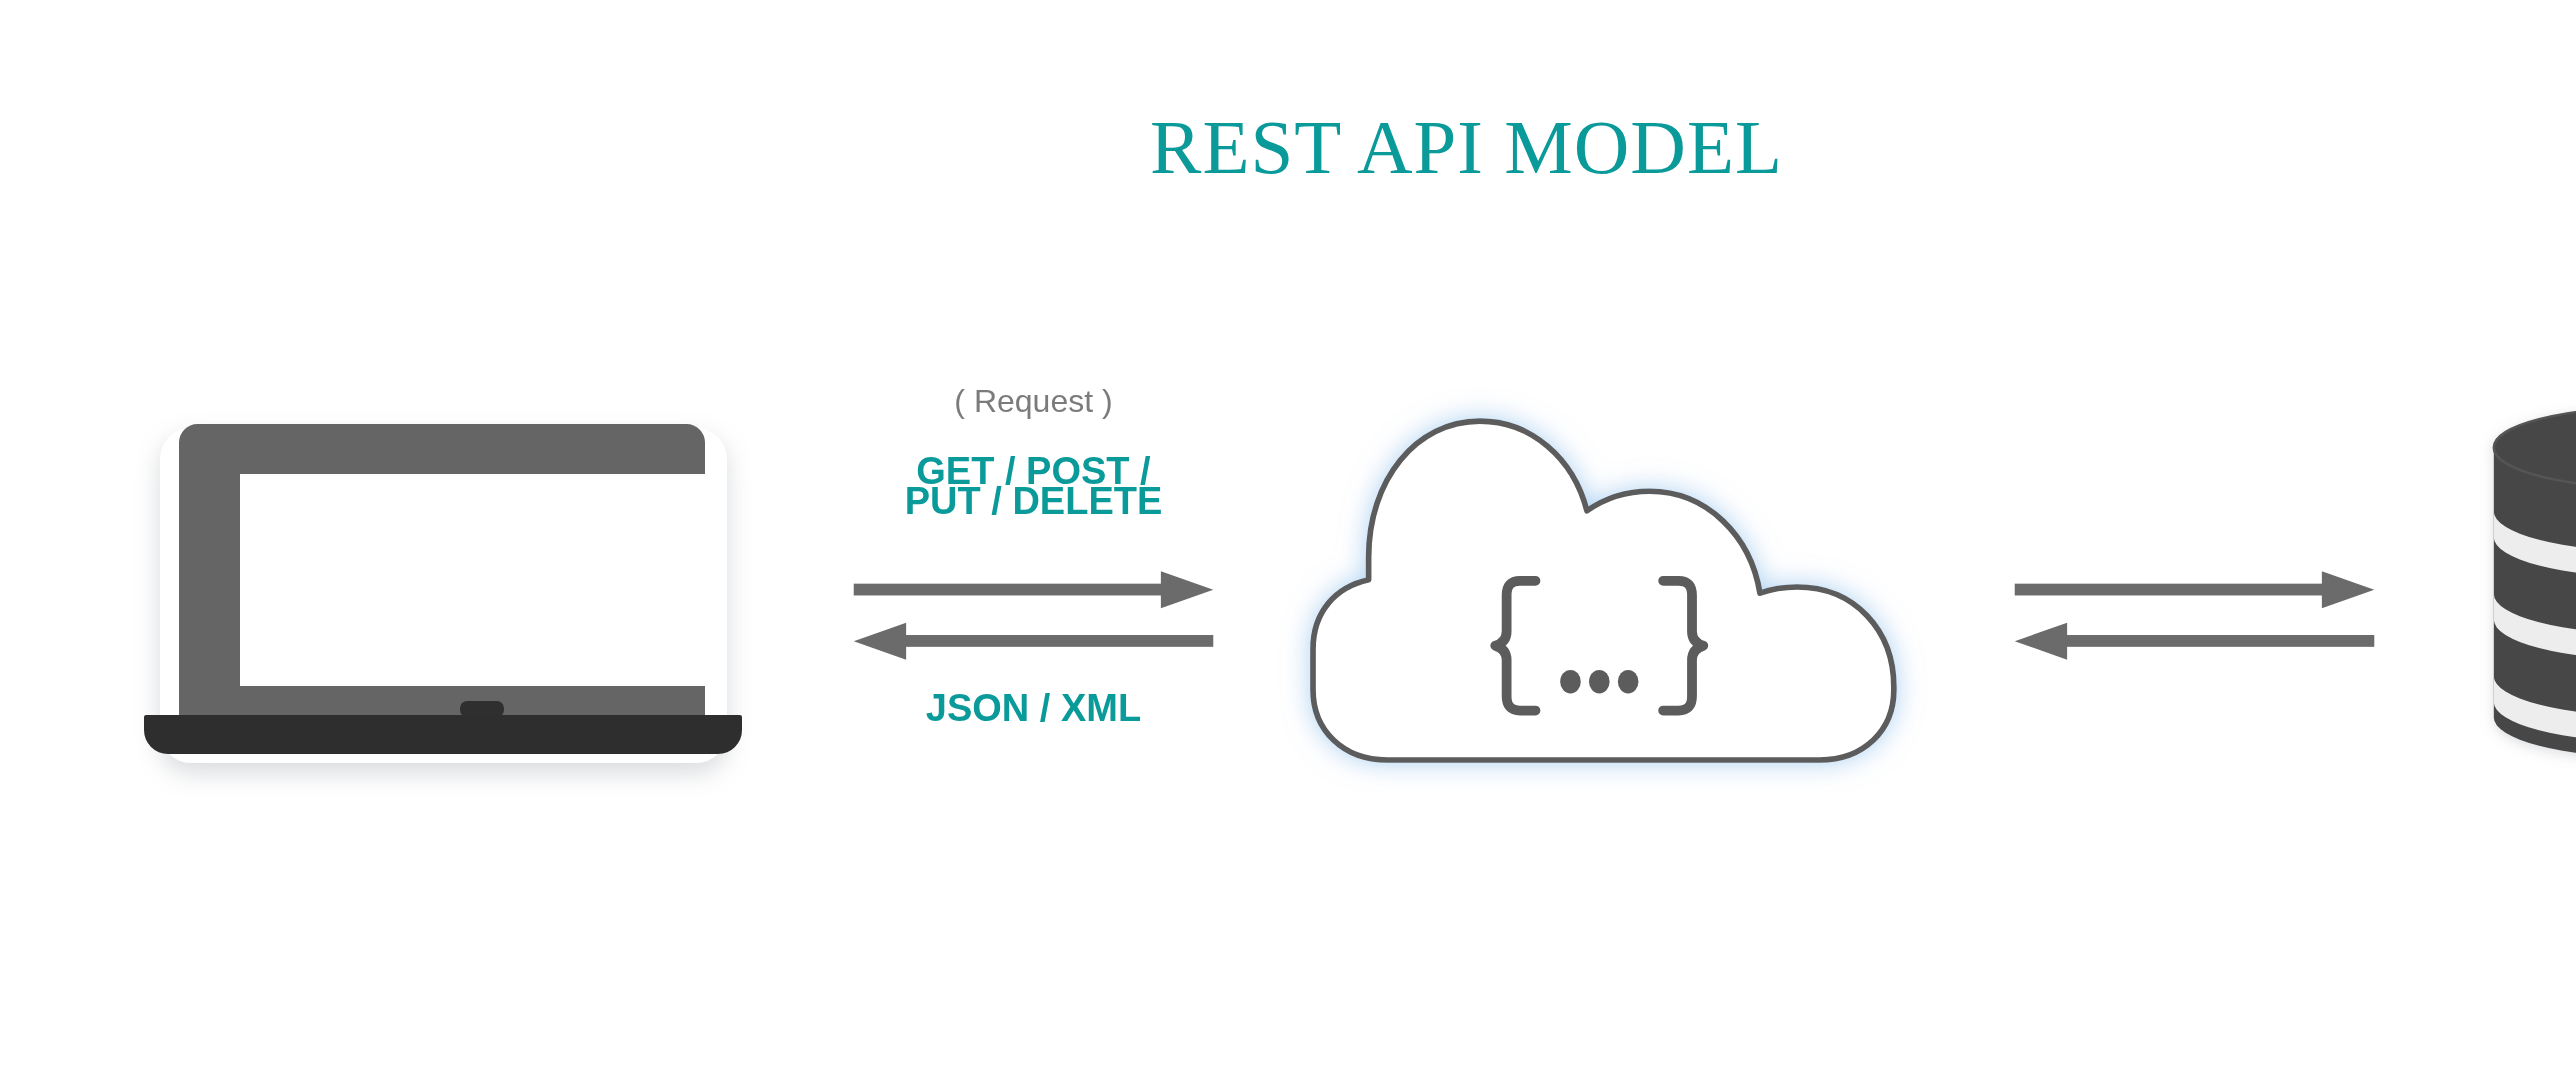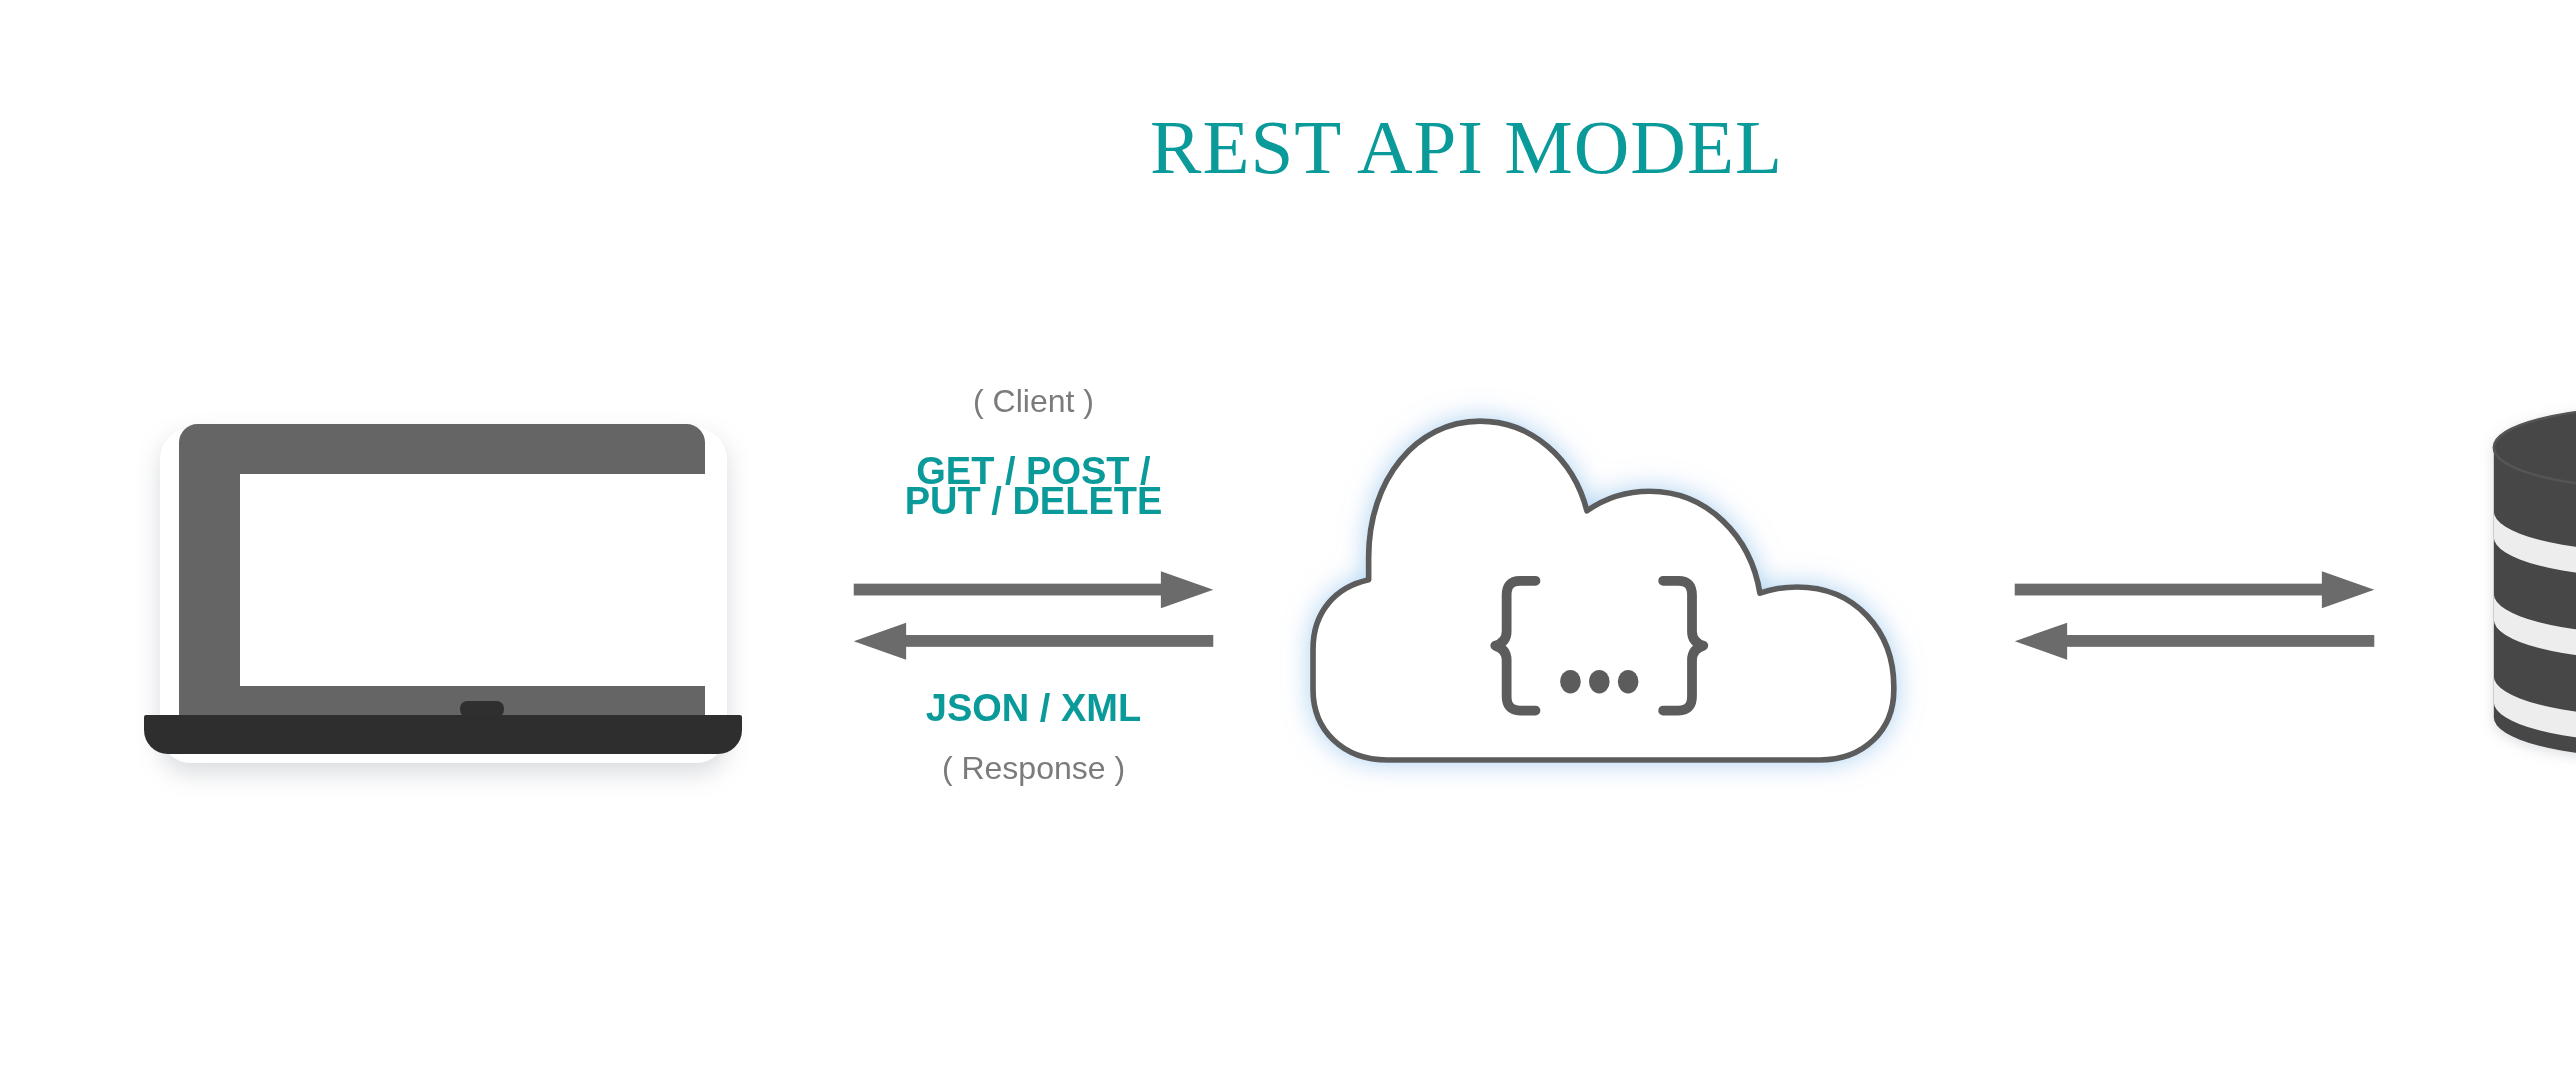--- a/index.html
+++ b/index.html
@@ -249,25 +249,24 @@
           <path d="M 50 392 A 300 78 0 0 0 650 392 L 650 442 A 300 78 0 0 1 50 442 Z" fill="#ededed"></path>
           <path d="M 50 552 A 300 78 0 0 0 650 552 L 650 602 A 300 78 0 0 1 50 602 Z" fill="#ededed"></path>
         </g>
 
         <ellipse cx="350" cy="108" rx="300" ry="78" fill="#474747" stroke="#545454" stroke-width="5"></ellipse>
       </g>
     </svg>
   </div>
   <div class="node-label" id="label-database">Database</div>
 
-  <div class="flow-text flow-paren" id="txt-request">( Client )</div>
+  <div class="flow-text flow-paren" id="txt-request">( Request )</div>
   <div class="flow-text flow-method" id="txt-methods-1">GET / POST /</div>
   <div class="flow-text flow-method" id="txt-methods-2">PUT / DELETE</div>
   <div class="flow-text flow-method" id="txt-format">JSON / XML</div>
-  <div class="flow-text flow-paren" id="txt-response">( Response )</div>
 
   <div class="arrow-group" id="arrows-left">
     <svg viewBox="0 0 700 220" width="361" height="113" xmlns="http://www.w3.org/2000/svg">
 
       <g>
         <rect x="0" y="48" width="620" height="23" fill="#6b6b6b"></rect>
         <path d="M 598 24 L 700 60 L 598 96 Z" fill="#6b6b6b"></path>
       </g>
 
       <g>

